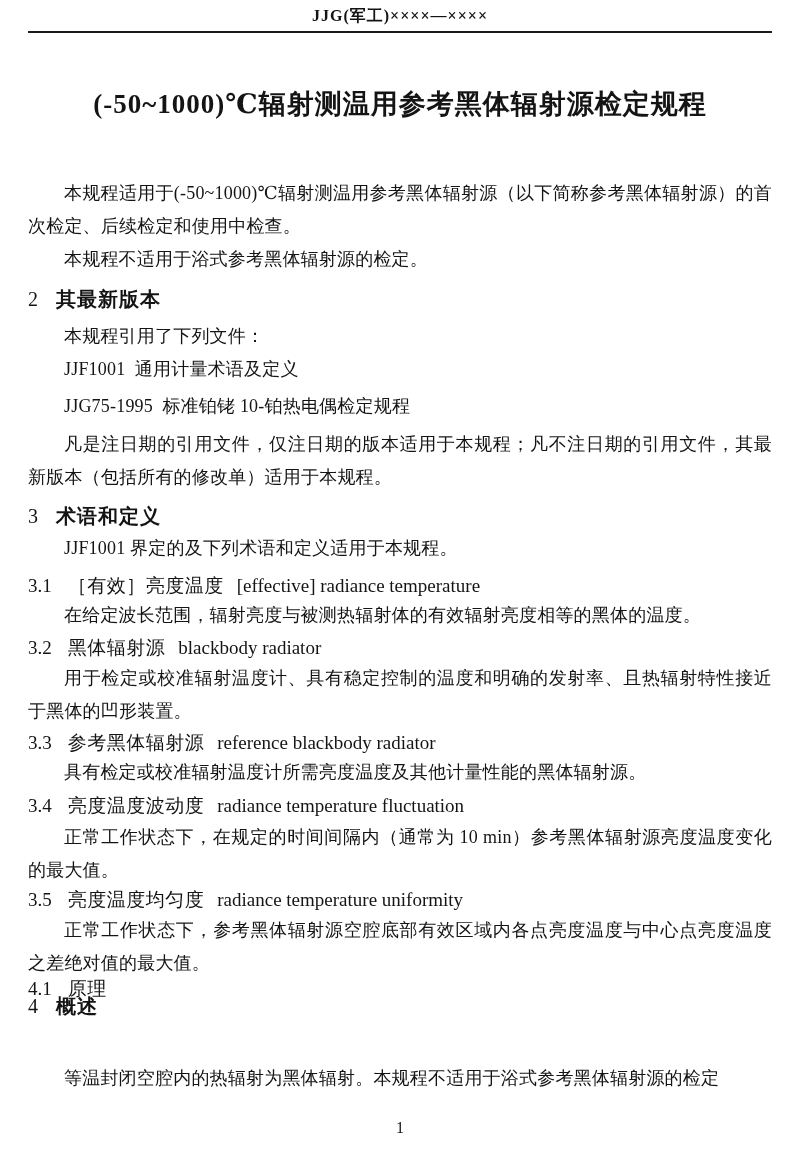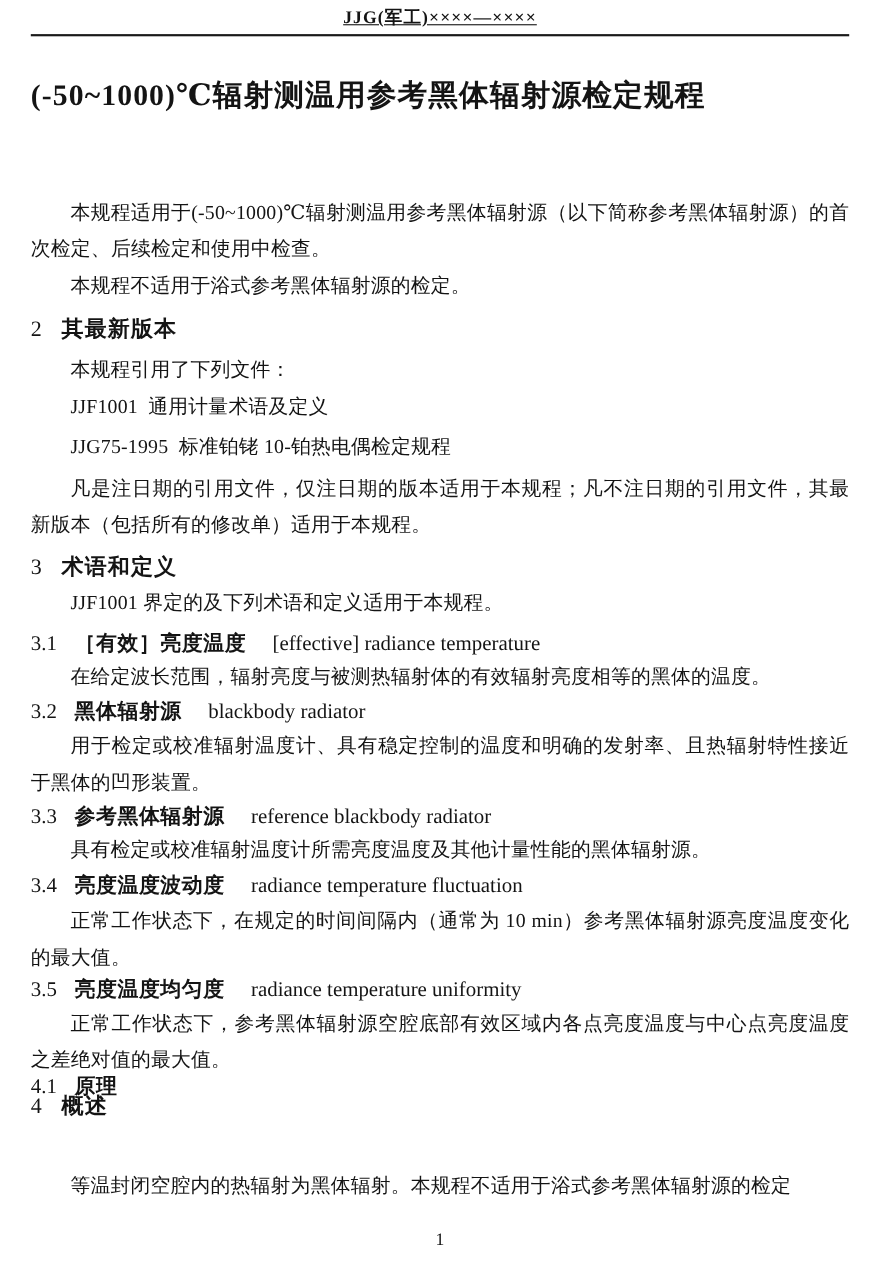--- a/index.html
+++ b/index.html
@@ -16,32 +16,31 @@
   .abs{position:absolute;left:28px;right:28px;}
 
   
   .doc-code{
     top:6px;
     text-align:center;
     font-size:16px;
     font-weight:bold;
     letter-spacing:1px;
     font-family:"Liberation Serif","DejaVu Serif",serif;
-    text-decoration:underline;
   }
   .head-rule{
     top:31px;
     border-top:2px solid #1a1a1a;
     height:0;
   }
 
   
   .doc-title{
-    top:68px;
-    text-align:left;
+    top:86px;
+    text-align:center;
     font-size:27px;
     font-weight:bold;
     letter-spacing:1px;
     line-height:36px;
     font-family:"Liberation Serif","DejaVu Serif",serif;
   }
 
   
   .sec-h{
     font-size:20px;
@@ -64,22 +63,22 @@
     font-size:19px;
     line-height:26px;
     white-space:nowrap;
   }
   .term-h .t-num{
     font-family:"Liberation Serif","DejaVu Serif",serif;
     margin-right:16px;
   }
   .term-h .t-zh{
     font-family:"Liberation Sans","DejaVu Sans",sans-serif;
-    font-weight:bold;
-    margin-right:24px;
+    font-weight:normal;
+    margin-right:13px;
     letter-spacing:0.5px;
   }
   .term-h .t-en{
     font-family:"Liberation Serif","DejaVu Serif",serif;
     font-weight:normal;
   }
 
   
   .body-p{
     margin:0;

